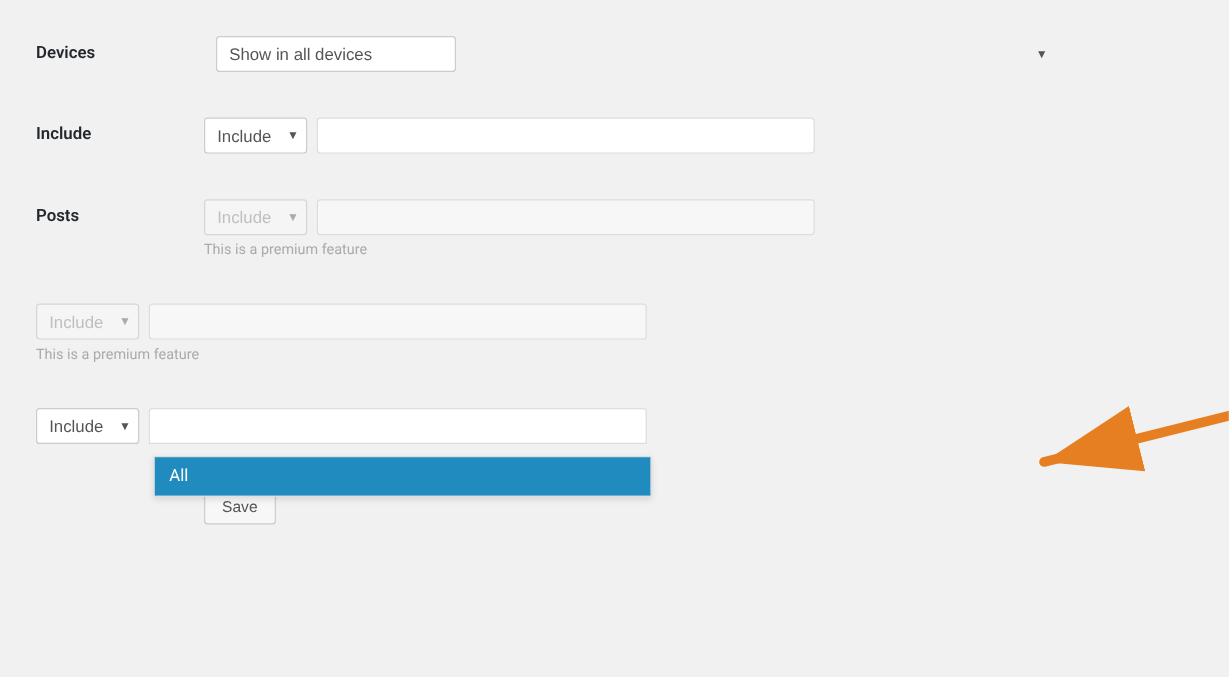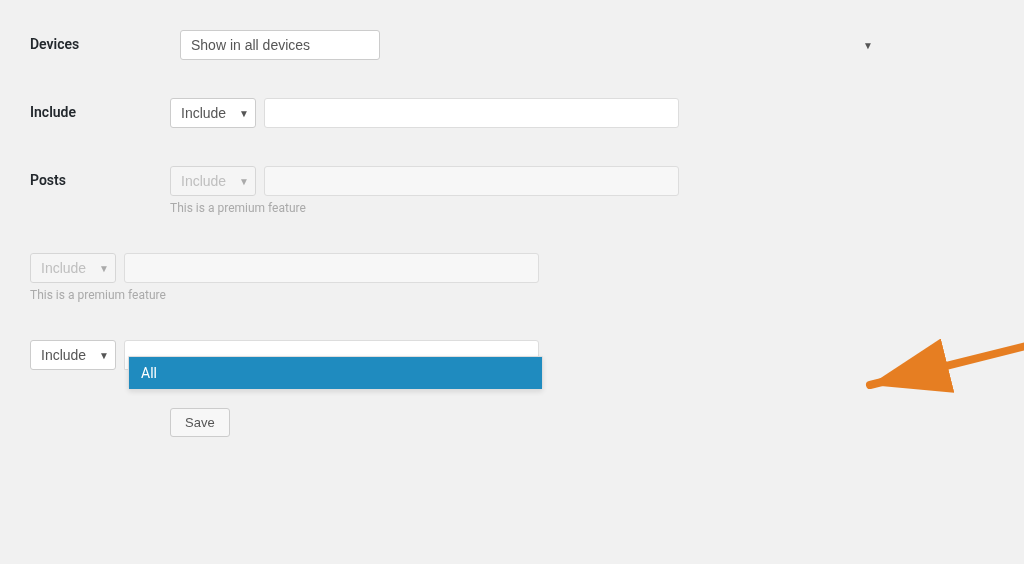--- a/index.html
+++ b/index.html
@@ -128,21 +128,21 @@
     }
 
     .dropdown-list {
       border: 1px solid #ddd;
       background: #fff;
       border-radius: 0 0 3px 3px;
       width: 415px;
       margin-top: 0;
       box-shadow: 0 2px 5px rgba(0,0,0,0.1);
       position: absolute;
-      top: 16px;
+      top: 40px;
       left: 98px;
       z-index: 100;
     }
 
     .dropdown-item {
       padding: 8px 12px;
       font-size: 14px;
       cursor: pointer;
       color: #444;
     }

